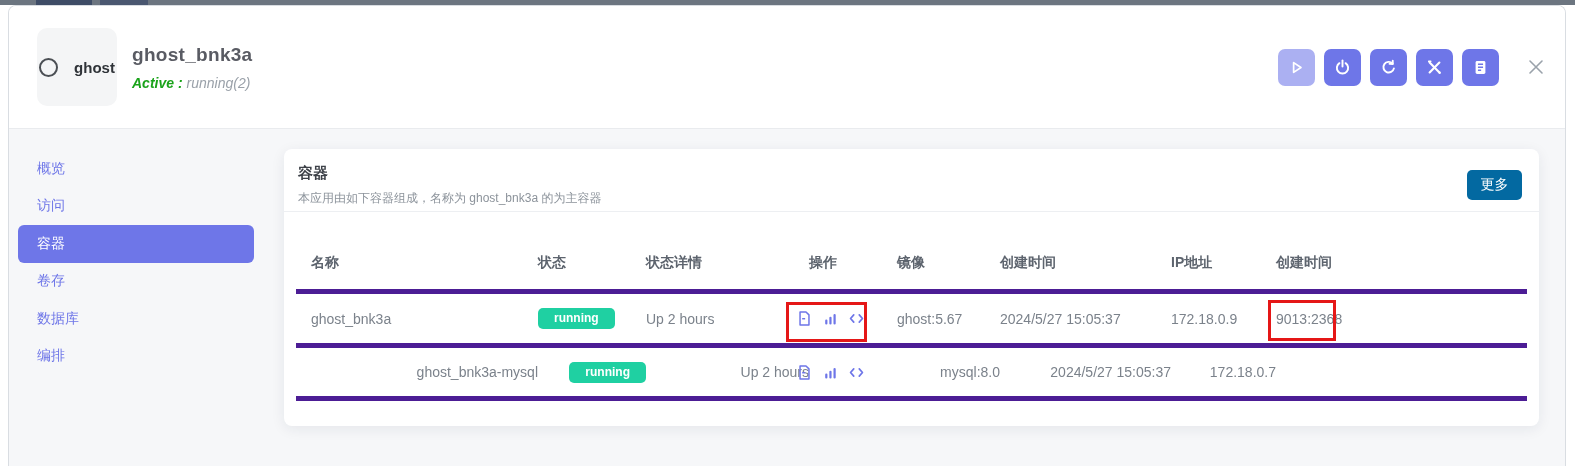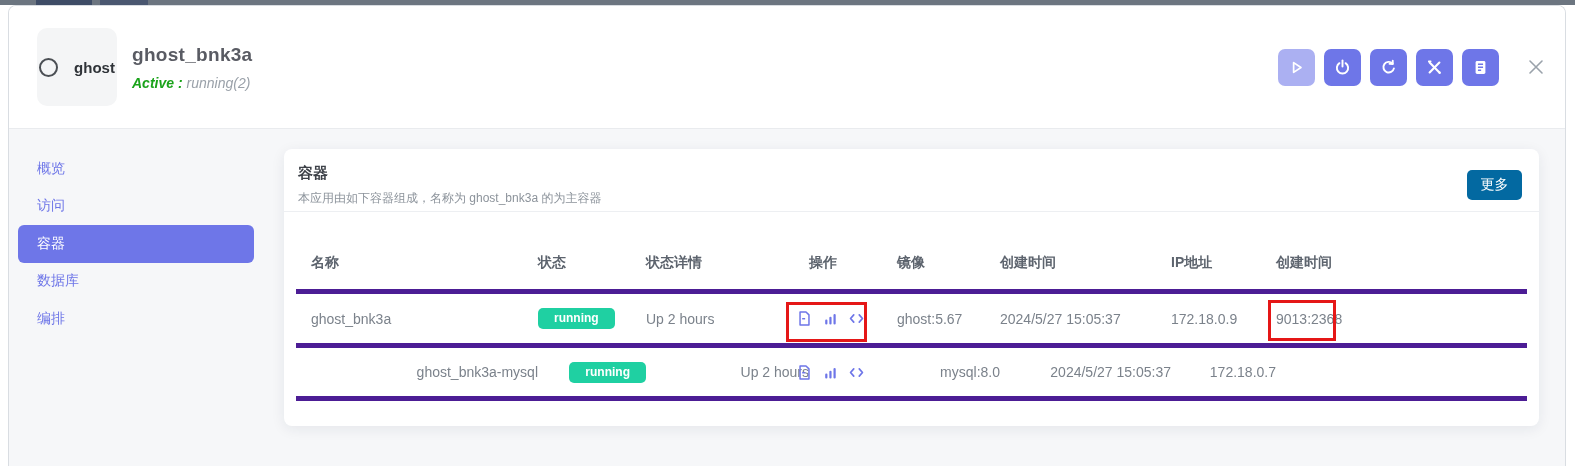--- a/index.html
+++ b/index.html
@@ -151,20 +151,23 @@
       <div class="side-item">
           <span>概览</span>
         </div>
       <div class="side-item">
           <span>访问</span>
         </div>
       <div class="side-item active">
           <span>容器</span>
         </div>
       <div class="side-item">
+          <span>卷存</span>
+        </div>
+      <div class="side-item">
           <span>数据库</span>
         </div>
       <div class="side-item">
           <span>编排</span>
         </div>
     </div>
 
     <div class="main">
       <div class="card">
 

